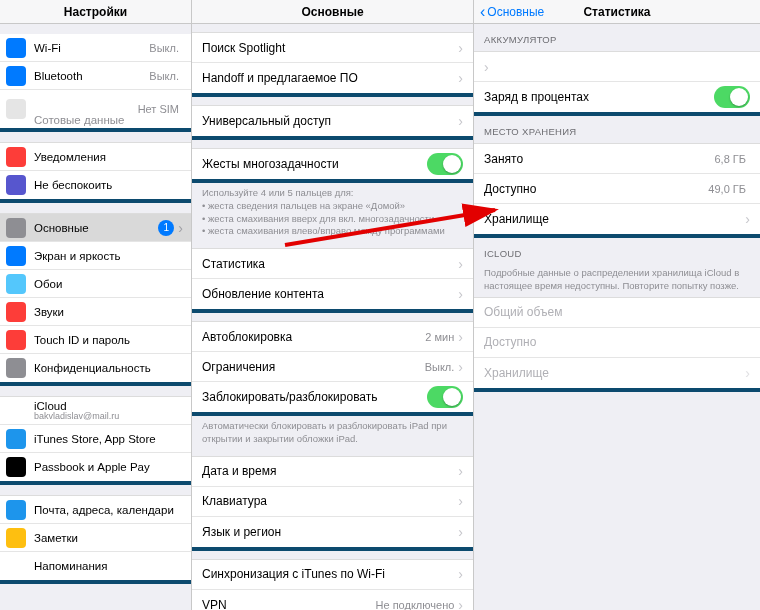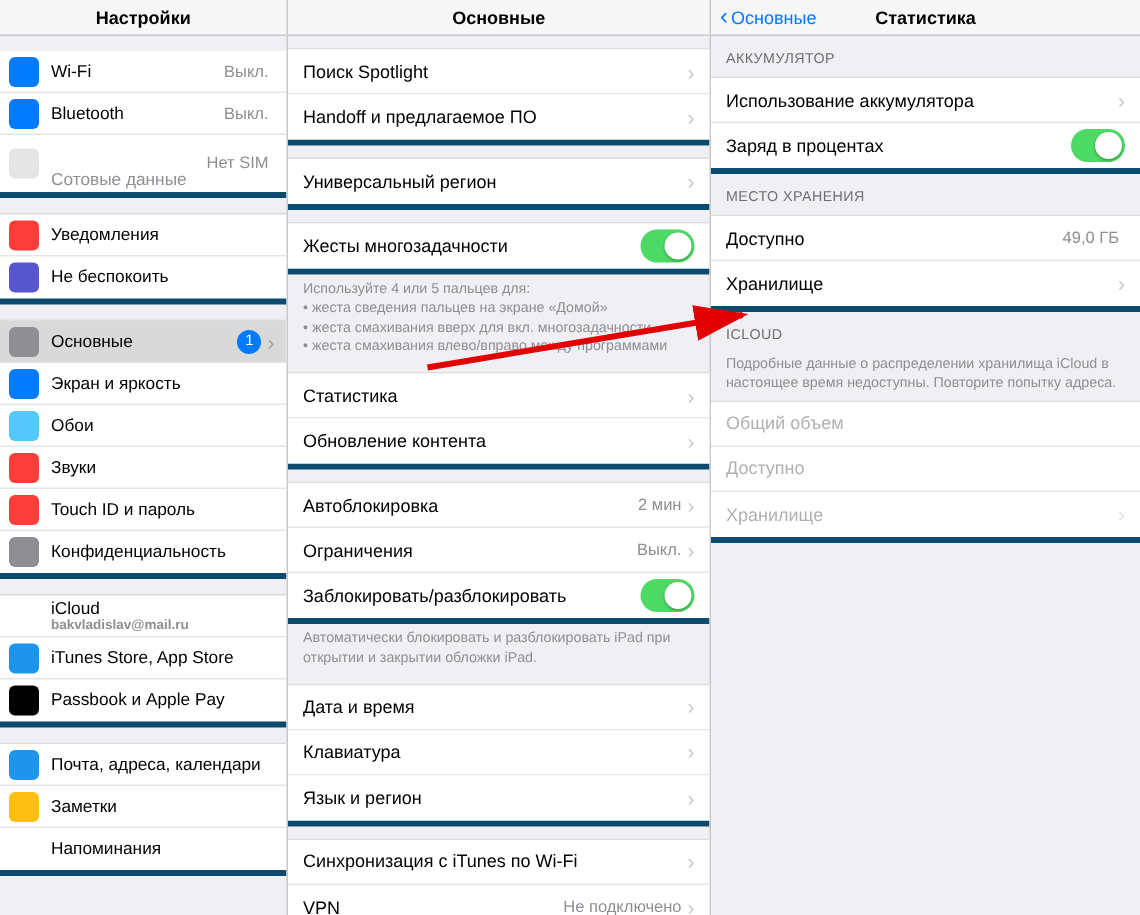--- a/index.html
+++ b/index.html
@@ -35,21 +35,21 @@
 .row-m.dim .chev { color: #e0e0e3; }
 
 .toggle { width: 36px; height: 22px; border-radius: 11px; position: relative; flex-shrink: 0; }
 .toggle.on { background: #4cd964; }
 .toggle.on::after { content: ''; position: absolute; right: 2px; top: 2px; width: 18px; height: 18px; background: #fff; border-radius: 50%; box-shadow: 0 1px 2px rgba(0,0,0,0.3); }
 
 .sect-hdr { font-size: 9.5px; color: #6d6d72; padding: 10px 10px 4px 10px; text-transform: uppercase; letter-spacing: 0.3px; }
 .sect-ftr { font-size: 9.5px; color: #8e8e93; padding: 4px 10px 2px 10px; line-height: 1.35; }
 .sect-ftr .bullet { color: #8e8e93; }
 
-.sub { font-size: 9px; color: #8e8e93; line-height: 1.1; font-weight: bold; }
+.sub { font-size: 9px; color: #8e8e93; line-height: 1.1; }
 
 .col-left .row { padding-left: 6px; }
 .col-left .group { margin-top: 10px; }
 
 .arrow { position: absolute; pointer-events: none; z-index: 100; }
 </style>
 </head>
 <body>
 
 <div class="cols">
@@ -224,21 +224,21 @@
             <span class="lbl">Поиск Spotlight</span>
             <span class="chev">›</span>
           </div>
           <div class="row-m">
             <span class="lbl">Handoff и предлагаемое ПО</span>
             <span class="chev">›</span>
           </div>
         </div>
         <div class="group">
           <div class="row-m">
-            <span class="lbl">Универсальный регион</span>
+            <span class="lbl">Универсальный доступ</span>
             <span class="chev">›</span>
           </div>
         </div>
         <div class="group">
           <div class="row-m">
             <span class="lbl">Жесты многозадачности</span>
             <div class="toggle on"></div>
           </div>
         </div>
         <div class="sect-ftr">Используйте 4 или 5 пальцев для:<br><span class="bullet">• </span>жеста сведения пальцев на экране «Домой»<br><span class="bullet">• </span>жеста смахивания вверх для вкл. многозадачности<br><span class="bullet">• </span>жеста смахивания влево/вправо между программами</div>
@@ -302,41 +302,44 @@
       <span class="back">
         <span class="chev">‹</span>
         <span>Основные</span>
       </span>
       <span>Статистика</span>
     </div>
     <div id="right-body">
         <div class="sect-hdr">АККУМУЛЯТОР</div>
         <div class="group" style="margin-top: 2px;">
           <div class="row-m">
-            <span class="lbl">Использование аккумулятора</span>
             <span class="chev">›</span>
           </div>
           <div class="row-m">
             <span class="lbl">Заряд в процентах</span>
             <div class="toggle on"></div>
           </div>
         </div>
         <div class="sect-hdr">МЕСТО ХРАНЕНИЯ</div>
         <div class="group" style="margin-top: 2px;">
           <div class="row-m">
+            <span class="lbl">Занято</span>
+            <span class="val">6,8 ГБ</span>
+          </div>
+          <div class="row-m">
             <span class="lbl">Доступно</span>
             <span class="val">49,0 ГБ</span>
           </div>
           <div class="row-m">
             <span class="lbl">Хранилище</span>
             <span class="chev">›</span>
           </div>
         </div>
         <div class="sect-hdr">ICLOUD</div>
-        <div class="sect-ftr">Подробные данные о распределении хранилища iCloud в настоящее время недоступны. Повторите попытку адреса.</div>
+        <div class="sect-ftr">Подробные данные о распределении хранилища iCloud в настоящее время недоступны. Повторите попытку позже.</div>
         <div class="group" style="margin-top: 2px;">
           <div class="row-m dim">
             <span class="lbl">Общий объем</span>
           </div>
           <div class="row-m dim">
             <span class="lbl">Доступно</span>
           </div>
           <div class="row-m dim">
             <span class="lbl">Хранилище</span>
             <span class="chev">›</span>

